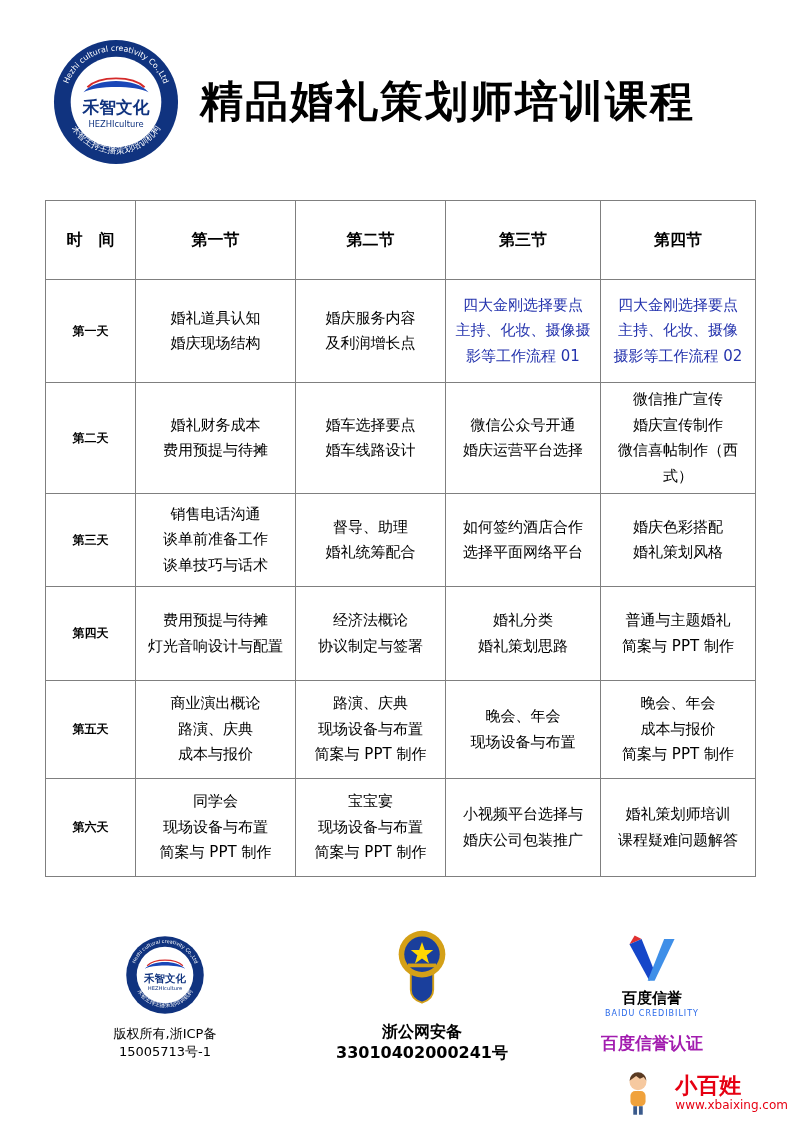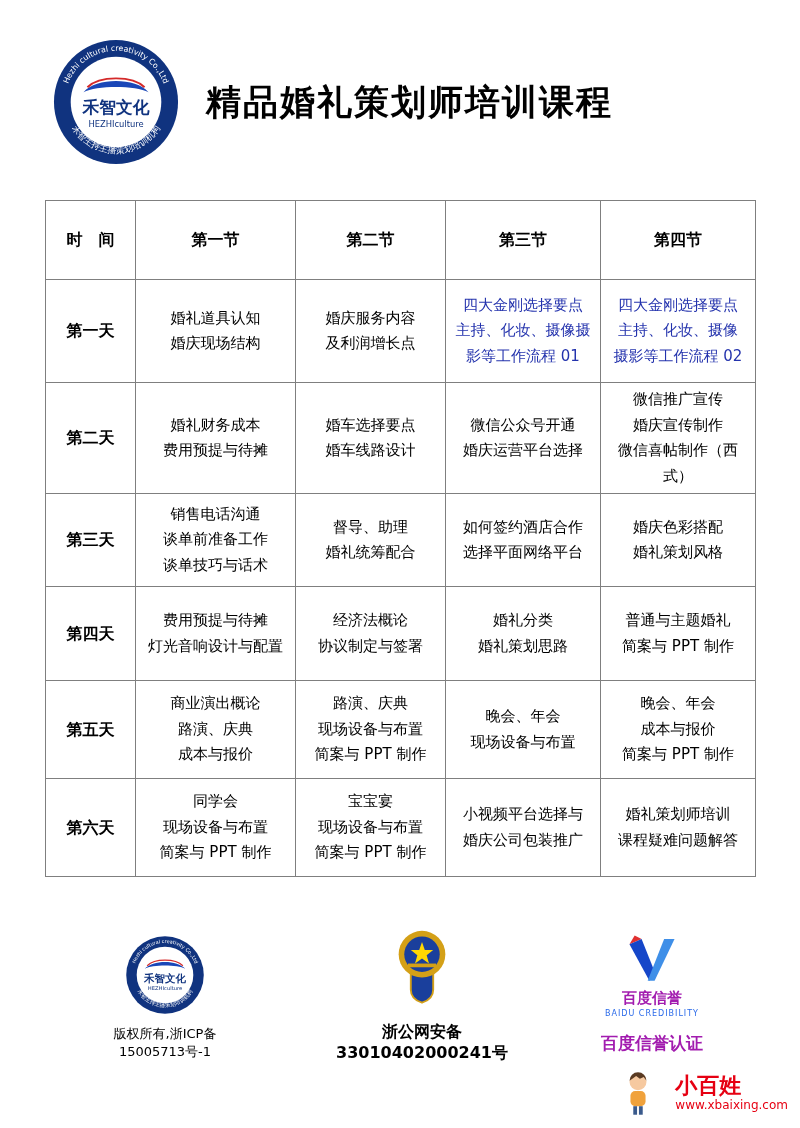--- a/index.html
+++ b/index.html
@@ -8,34 +8,34 @@
     width: 800px; height: 1128px;
     background: #ffffff;
     font-family: "DejaVu Sans", sans-serif;
     color: #000000;
   }
   .page { position: relative; width: 800px; height: 1128px; background: #ffffff; overflow: hidden; }
 
   
   .header { position: absolute; top: 38px; left: 52px; right: 25px; display: flex; align-items: center; gap: 12px; }
   .logo-large svg { width: 128px; height: 128px; display: block; }
-  .page-title { margin: 14px; font-size: 35px; font-weight: bold; letter-spacing: 2px; color: #000; white-space: nowrap; }
+  .page-title { margin: 8px; font-size: 43px; font-weight: bold; letter-spacing: 2px; color: #000; white-space: nowrap; }
 
   
   .course-table { position: absolute; top: 200px; left: 45px; width: 710px; border-collapse: collapse; table-layout: fixed; }
   .course-table th, .course-table td {
     border: 1px solid #7f7f7f;
     text-align: center; vertical-align: middle;
     font-size: 15px; line-height: 1.7;
     white-space: pre-line;
     padding: 4px 6px;
     background: #ffffff;
   }
   .course-table thead th { height: 79px; font-weight: bold; font-size: 16px; }
-  .course-table th.day { font-weight: bold; font-size: 16px; }
+  .course-table th.day { font-weight: bold; font-size: 12px; }
   .course-table tbody tr:nth-child(1) { height: 103px; }
   .course-table tbody tr:nth-child(2) { height: 93px; }
   .course-table tbody tr:nth-child(3) { height: 93px; }
   .course-table tbody tr:nth-child(4) { height: 94px; }
   .course-table tbody tr:nth-child(5) { height: 98px; }
   .course-table tbody tr:nth-child(6) { height: 98px; }
 
   
   .footer-left  { position: absolute; left: 85px;  top: 935px; width: 160px; text-align: center; }
   .footer-left .logo-small svg { width: 80px; height: 80px; display: inline-block; }
@@ -220,21 +220,21 @@
   </div>
 
   <div class="footer-right">
     <div class="baidu-logo">
       <svg viewBox="0 0 60 54" xmlns="http://www.w3.org/2000/svg">
         <polygon points="10,0 18,4 4,10" fill="#e03030"></polygon>
         <polygon points="4,10 18,4 34,44 27,52" fill="#1546c9"></polygon>
         <polygon points="56,4 44,4 25,52 33,52" fill="#3f8fe8"></polygon>
       </svg>
     </div>
-    <div class="baidu-cn" style="color: #a21caf;">百度信誉</div>
+    <div class="baidu-cn" style="color: #000000;">百度信誉</div>
     <div class="baidu-en" style="color: rgb(42, 106, 233);">BAIDU CREDIBILITY</div>
     <div class="baidu-cert">百度信誉认证</div>
   </div>
 
   <div class="watermark">
     <div class="mascot">
       <svg viewBox="0 0 36 48" xmlns="http://www.w3.org/2000/svg">
         <circle cx="18" cy="12" r="9" fill="#f6c9a0"></circle>
         <path d="M9,11 a9,9 0 0 1 18,0 l-3,-4 -4,2 -4,-3 -4,3 Z" fill="#5a3a22"></path>
         <rect x="10" y="22" width="16" height="16" rx="5" fill="#f0a23c"></rect>

